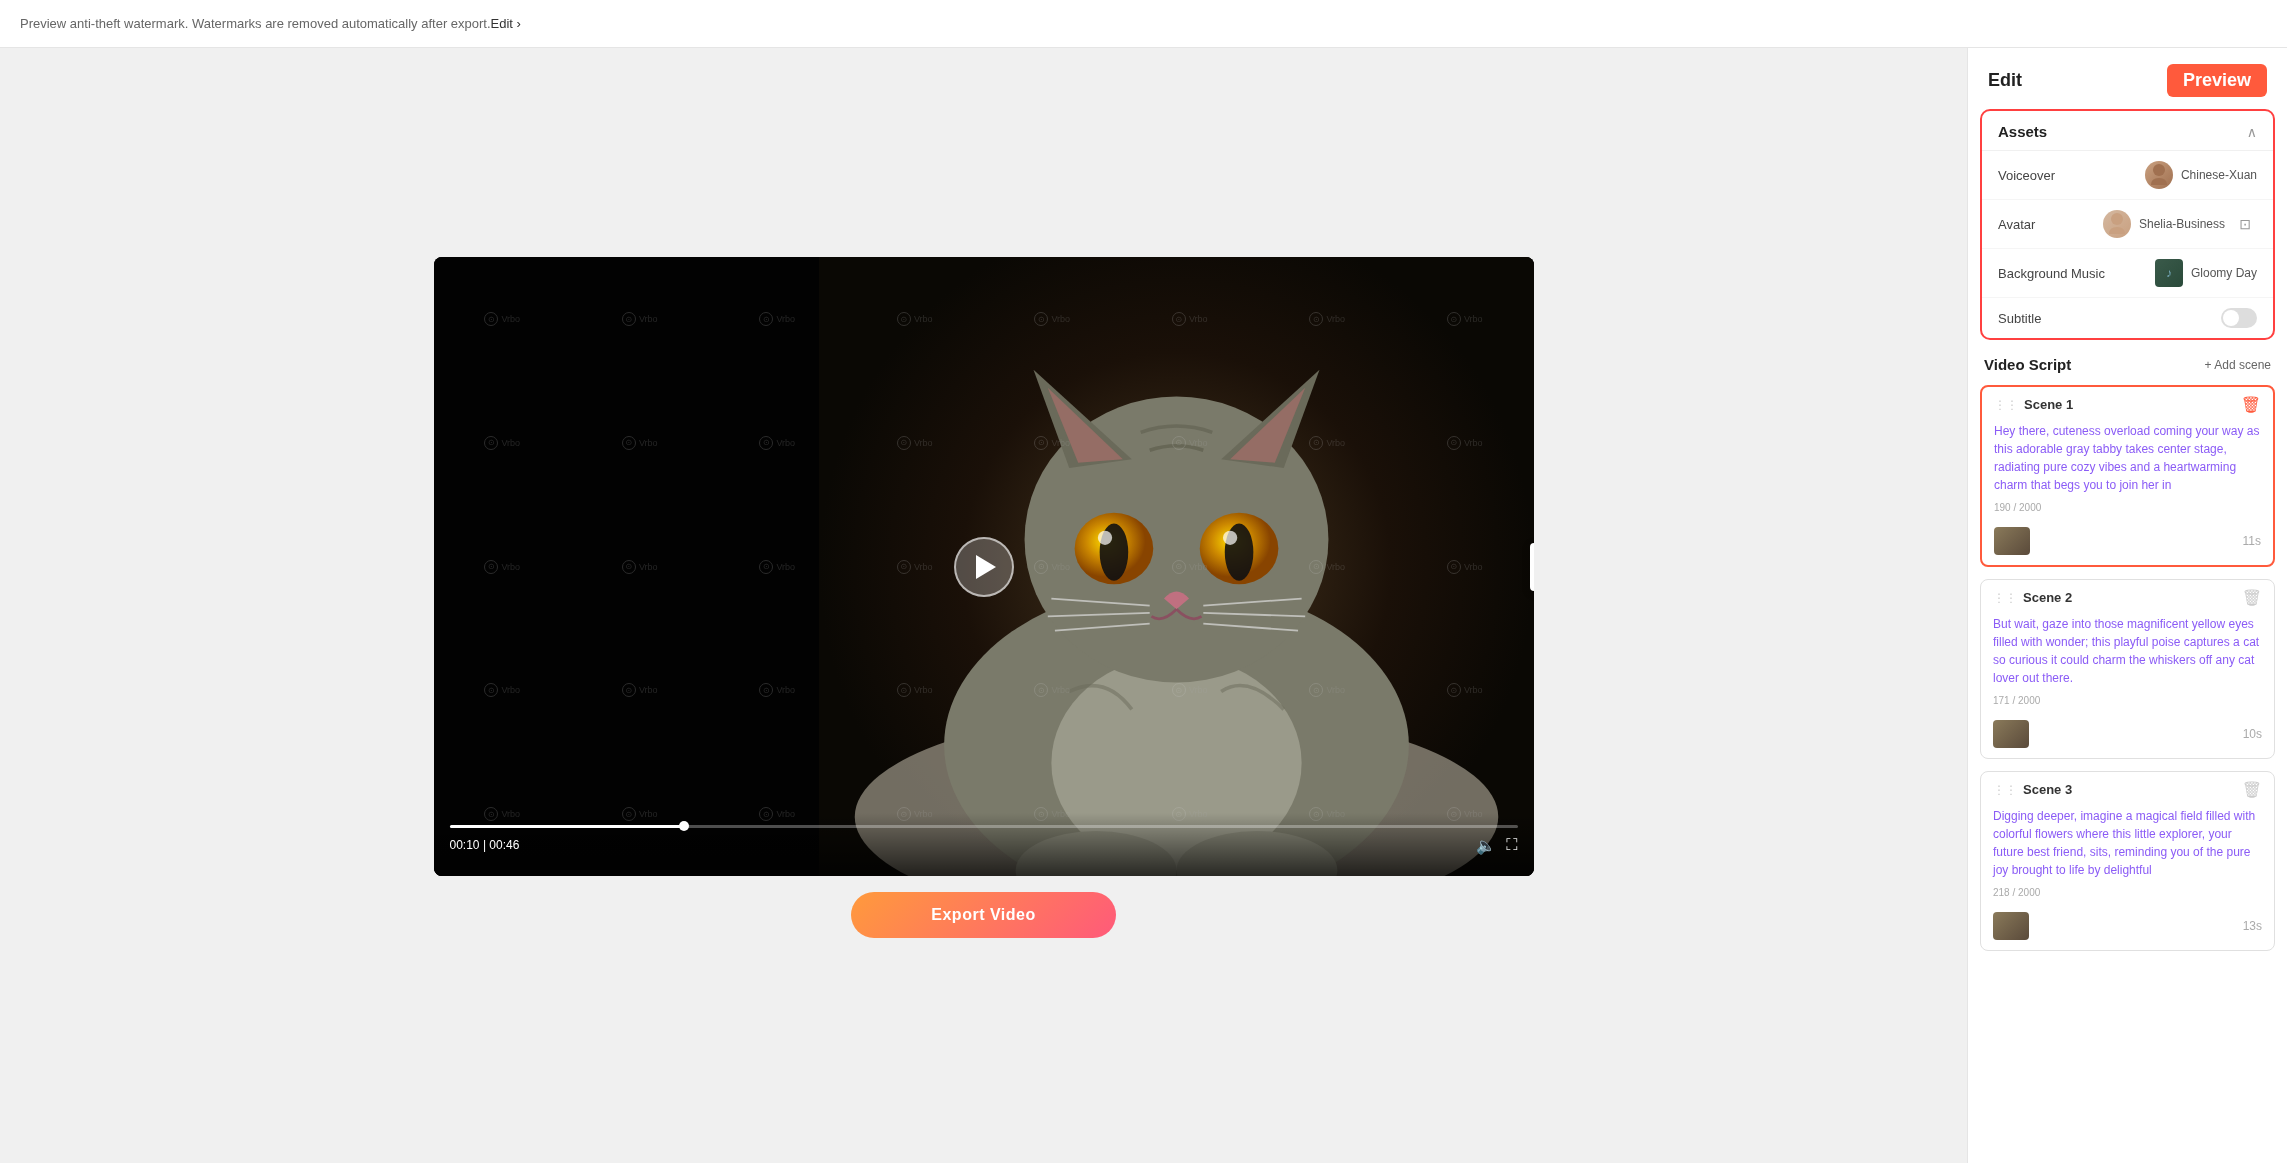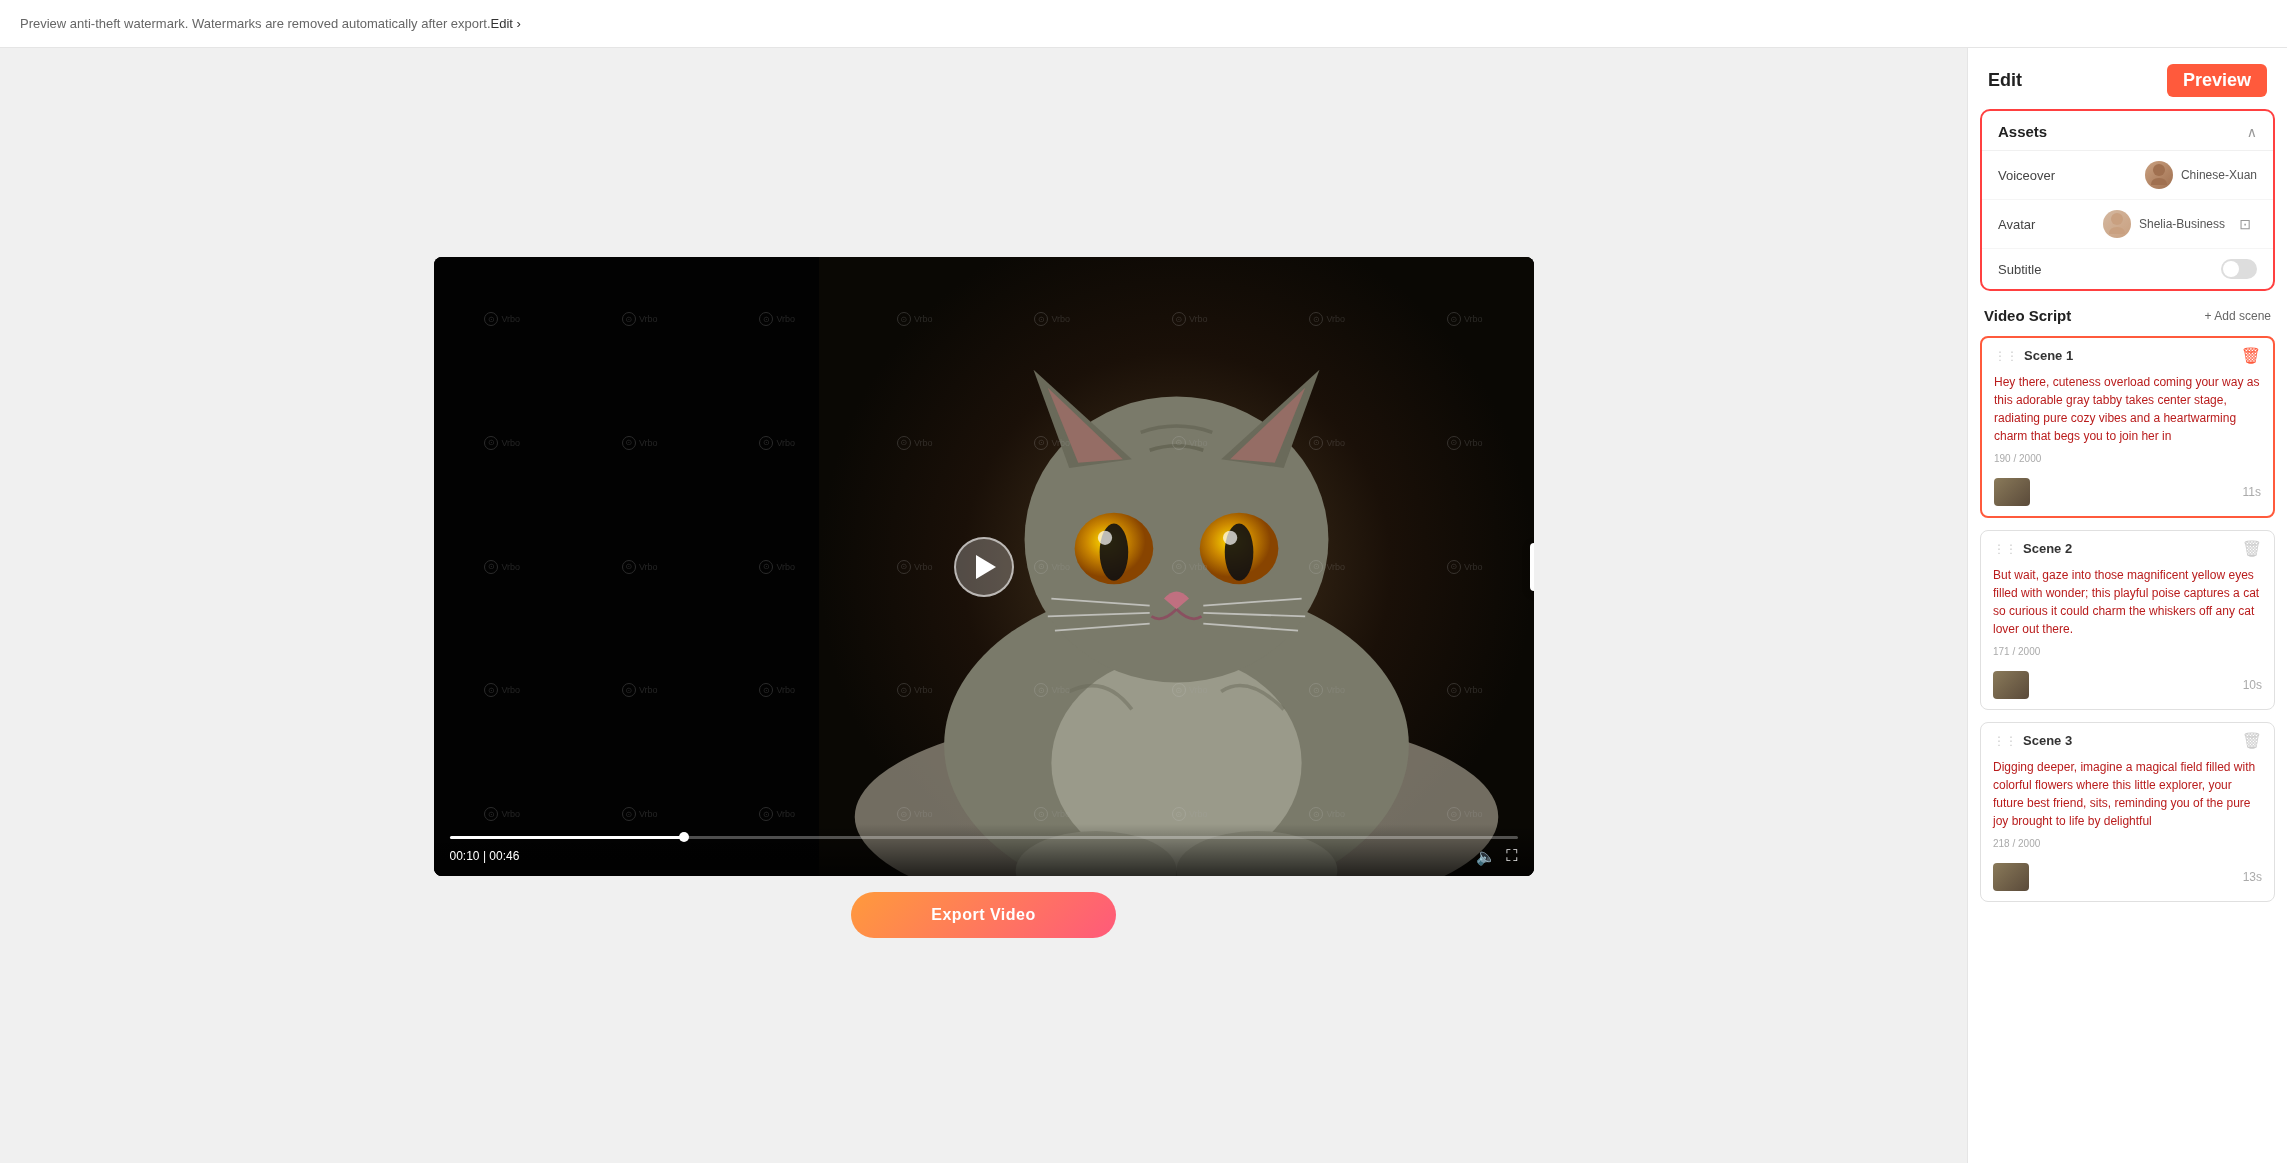--- a/index.html
+++ b/index.html
@@ -199,21 +199,21 @@
       box-shadow: 0 2px 8px rgba(0,0,0,0.2);
     }
 
     
     .video-controls {
       position: absolute;
       bottom: 0;
       left: 0;
       right: 0;
       background: linear-gradient(to top, rgba(0,0,0,0.7), transparent);
-      padding: 12px 16px 10px;
+      padding: 12px 16px 21px;
       z-index: 5;
     }
 
     .progress-bar {
       width: 100%;
       height: 3px;
       background: rgba(255,255,255,0.3);
       border-radius: 2px;
       margin-bottom: 8px;
       position: relative;
@@ -519,21 +519,21 @@
       background: none;
       border: none;
     }
 
     .scene-card.active .scene-delete {
       color: #ff5a3c;
     }
 
     .scene-text {
       font-size: 12px;
-      color: #b91c1c;
+      color: #8b5cf6;
       line-height: 1.5;
       padding: 0 12px 8px;
     }
 
     .scene-char-count {
       font-size: 10px;
       color: #aaa;
       padding: 0 12px 8px;
     }
 
@@ -971,20 +971,27 @@
                 <ellipse cx="10" cy="7" rx="6" ry="6" fill="#c9a080"></ellipse>
                 <path d="M2,22 Q2,15 10,15 Q18,15 18,22" fill="#c9a080"></path>
               </svg>
             </div>
           </div>
           <span class="asset-name">Shelia-Business</span>
           <button class="asset-icon-btn">⊡</button>
         </div>
       </div>
 
+      <div class="asset-row">
+        <span class="asset-label">Background Music</span>
+        <div class="asset-value">
+          <div class="music-thumb">♪</div>
+          <span class="asset-name">Gloomy Day</span>
+        </div>
+      </div>
 
       <div class="asset-row">
         <span class="asset-label">Subtitle</span>
         <div class="asset-value">
           <div class="toggle toggle-off">
             <div class="toggle-knob toggle-knob-off"></div>
           </div>
         </div>
       </div>
     </div>

